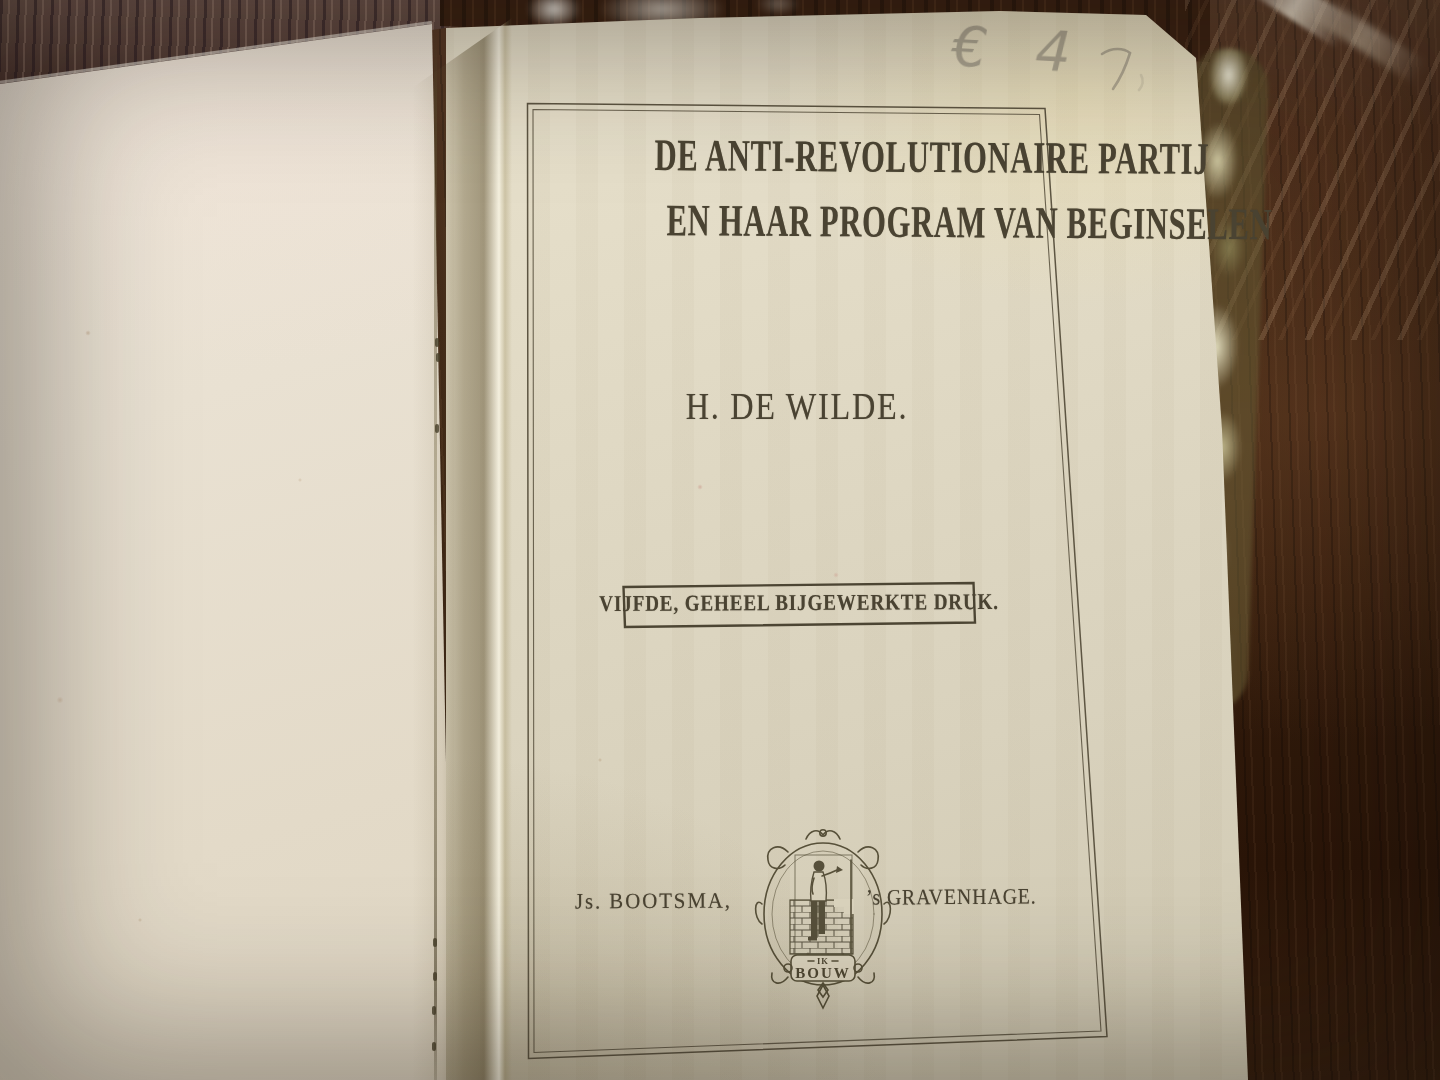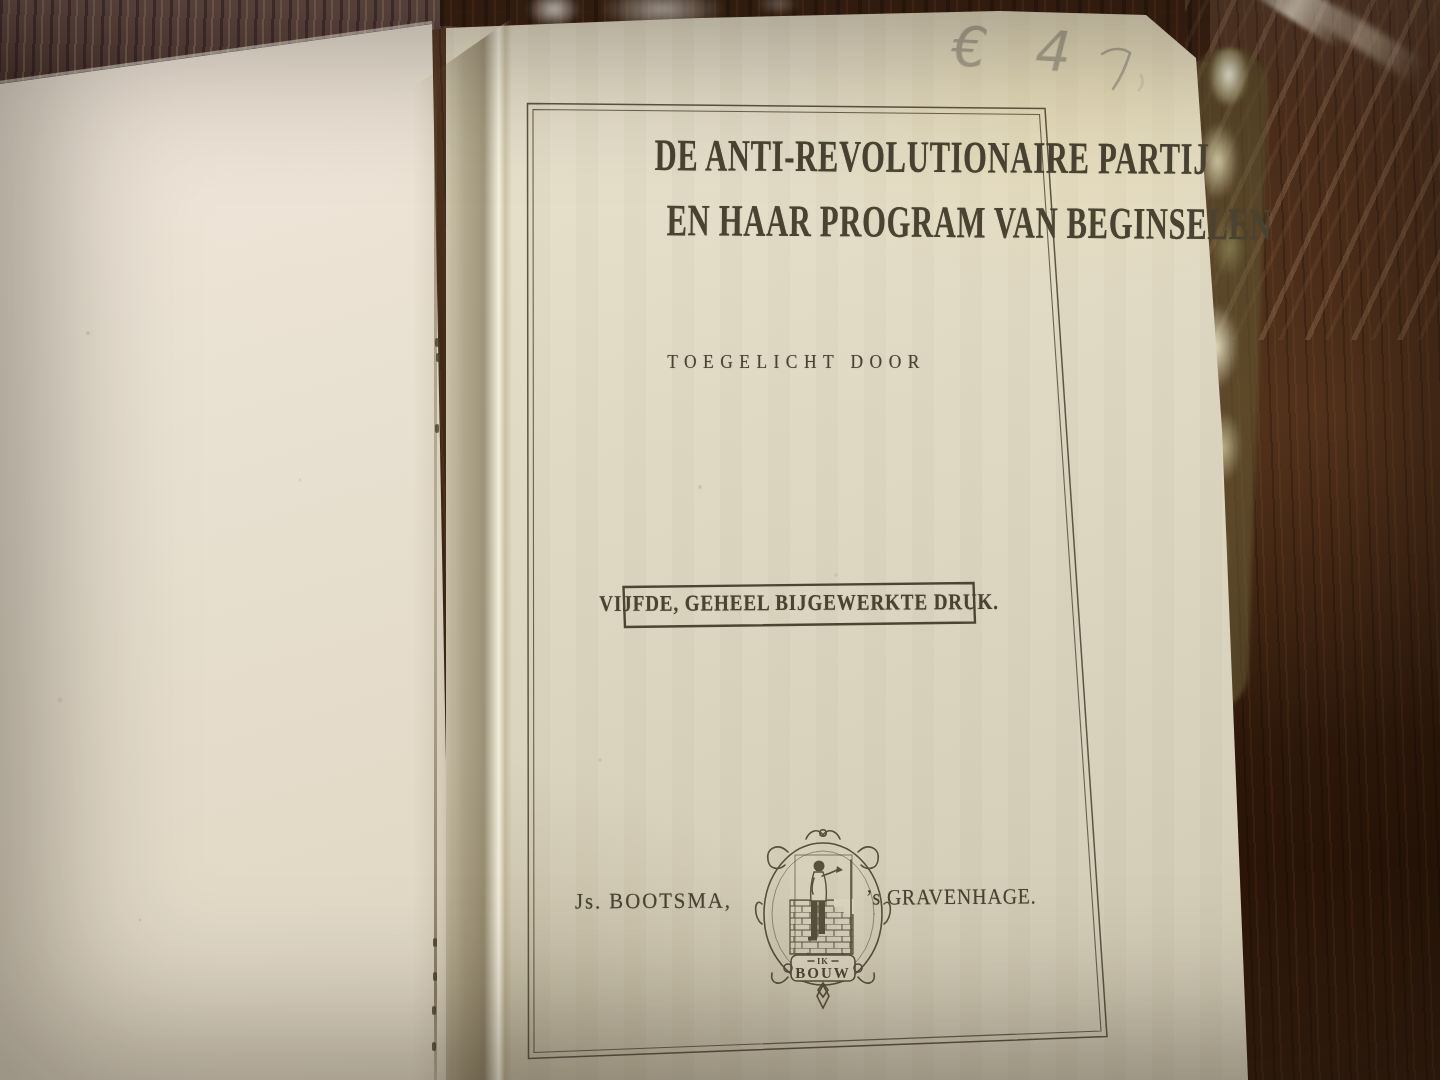--- a/index.html
+++ b/index.html
@@ -235,22 +235,22 @@
     <path class="pencil-stroke" d="M1102,54 C1112,47 1124,48 1130,53 C1126,66 1120,79 1113,89"></path>
     <path class="pencil-stroke" opacity=".35" d="M1141,75 C1144,80 1143,86 1139,90"></path>
   </svg>
 
   <div class="print title-l1">
     <span class="cspan">DE ANTI-REVOLUTIONAIRE PARTIJ</span>
   </div>
   <div class="print title-l2">
     <span class="cspan">EN HAAR PROGRAM VAN BEGINSELEN</span>
   </div>
-  <div class="print byline">
-    <span class="cspan">TOEGELICHT DOOR</span>
+  <div class="print author">
+    <span class="cspan">H. DE WILDE.</span>
   </div>
   <div class="print edition">
     <span class="cspan">VIJFDE, GEHEEL BIJGEWERKTE DRUK.</span>
   </div>
   <div class="print imprint-left">
     <span class="cspan">Js. BOOTSMA,</span>
   </div>
   <div class="print imprint-right">
     <span class="cspan">’s GRAVENHAGE.</span>
   </div>

